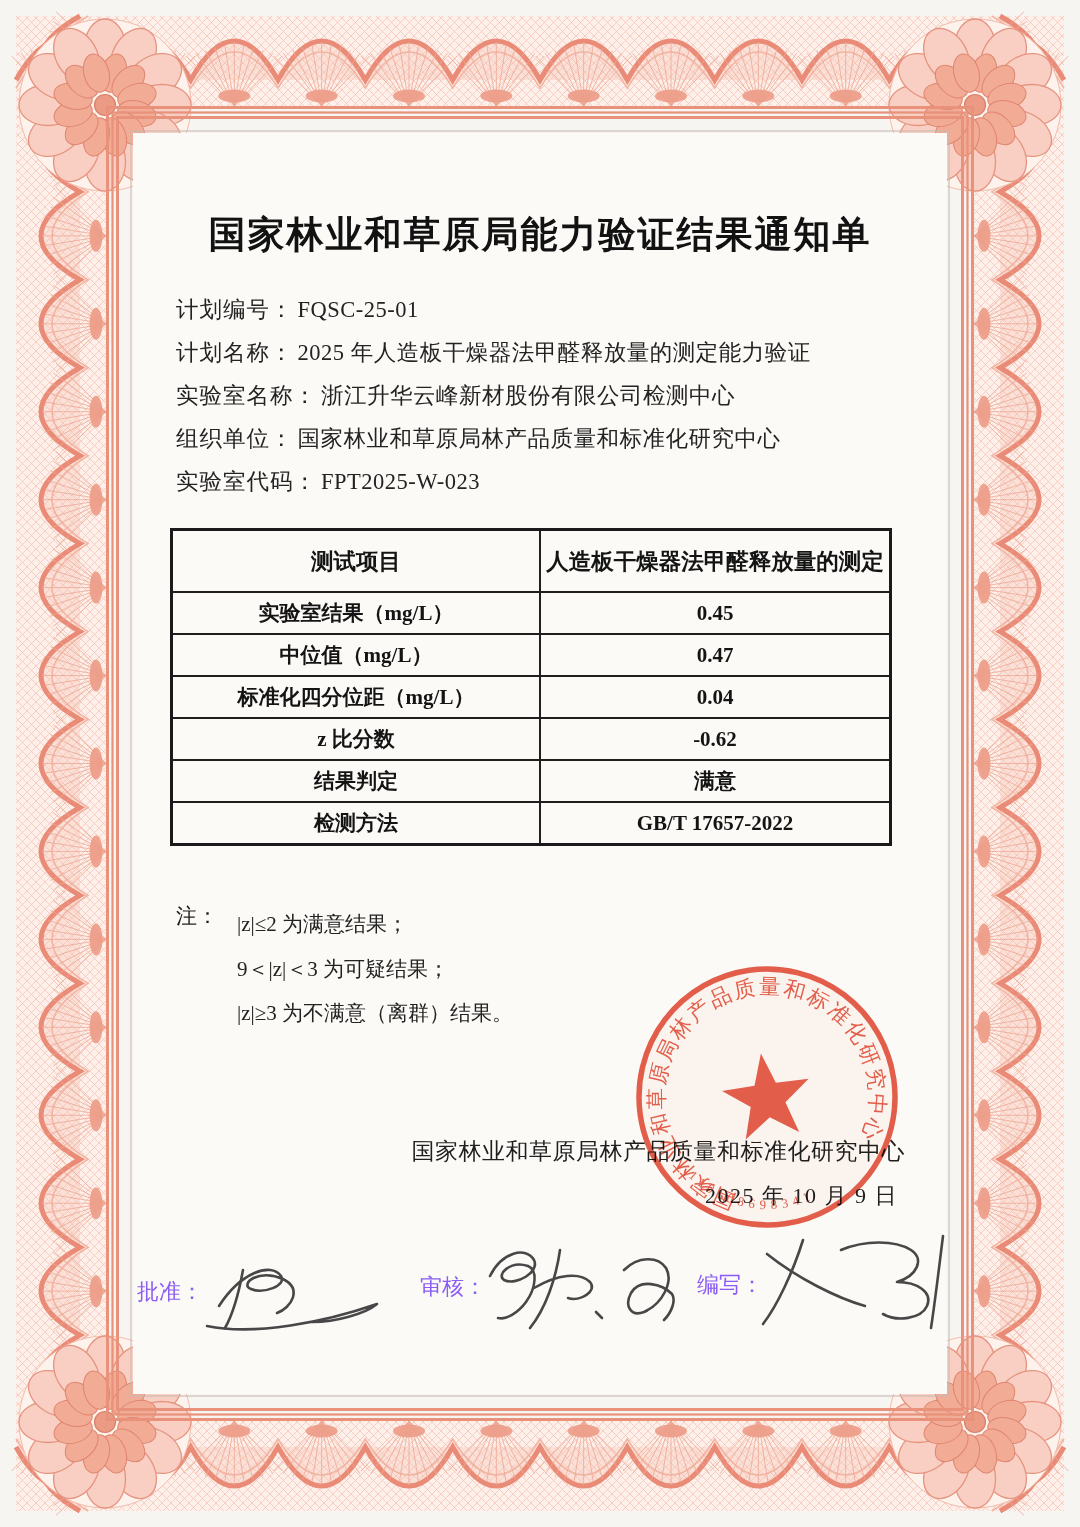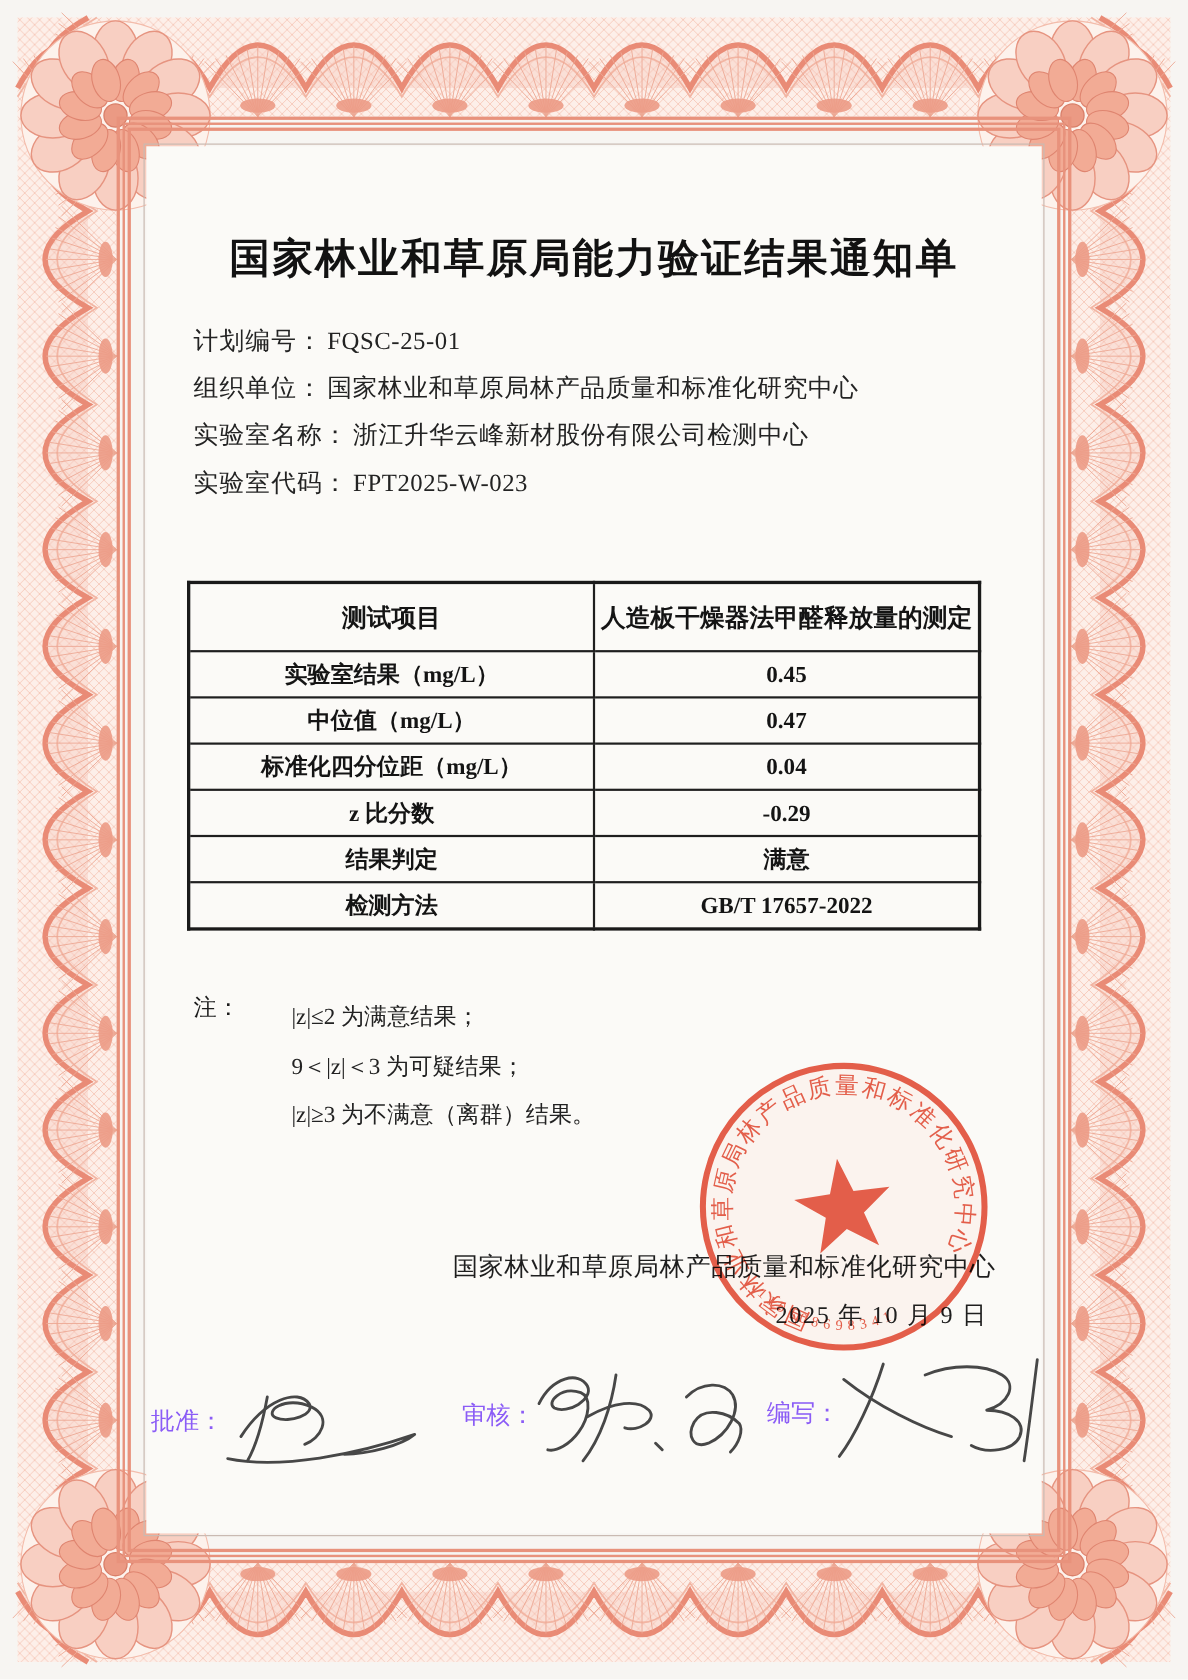--- a/index.html
+++ b/index.html
@@ -19,21 +19,21 @@
                 table-layout:fixed;background:transparent;}
   table.results th, table.results td{border:2px solid #1f1f1f;text-align:center;vertical-align:middle;
                 font-weight:700;color:#141414;padding:0;}
   table.results th{height:60px;font-size:22.5px;}
   table.results td{height:40px;font-size:21px;}
   table.results .c1{width:366px;}
   table.results .c2{width:348px;}
   table.results{border:3px solid #1a1a1a;}
 
   .note-label{position:absolute;left:176px;top:902px;font-size:21px;}
-  .note-items{position:absolute;left:237px;top:902px;font-size:21px;line-height:44.5px;color:#222;margin-left:28px;}
+  .note-items{position:absolute;left:237px;top:902px;font-size:21px;line-height:44.5px;color:#222;}
 
   .issuer-name{position:absolute;right:175px;top:1136px;font-size:23px;letter-spacing:0.5px;color:#1e1e1e;}
   .issue-date{position:absolute;right:182px;top:1181px;font-size:22px;letter-spacing:1.5px;color:#1e1e1e;margin-left:24px;}
 
   .seal{position:absolute;left:630px;top:960px;width:274px;height:274px;z-index:2;
         mix-blend-mode:multiply;opacity:0.92;transform:rotate(-8deg);}
   .seal text{font-family:"Liberation Serif",serif;}
 
   .sig-label{position:absolute;font-size:22px;color:#8b5cf6;z-index:2;}
   .sig{position:absolute;z-index:2;}
@@ -888,24 +888,27 @@
 
   <div class="content">
 
     <div class="title">国家林业和草原局能力验证结果通知单</div>
 
     <div class="info">
       <div class="info-line">
         <span class="lbl">计划编号：</span><span class="val">FQSC-25-01</span>
       </div>
       <div class="info-line">
-        <span class="lbl">组织单位：</span><span class="val">国家林业和草原局林产品质量和标准化研究中心</span>
+        <span class="lbl">计划名称：</span><span class="val">2025 年人造板干燥器法甲醛释放量的测定能力验证</span>
       </div>
       <div class="info-line">
         <span class="lbl">实验室名称：</span><span class="val">浙江升华云峰新材股份有限公司检测中心</span>
+      </div>
+      <div class="info-line">
+        <span class="lbl">组织单位：</span><span class="val">国家林业和草原局林产品质量和标准化研究中心</span>
       </div>
       <div class="info-line">
         <span class="lbl">实验室代码：</span><span class="val">FPT2025-W-023</span>
       </div>
     </div>
 
     <table class="results">
       <thead>
         <tr>
           <th class="c1">测试项目</th>
@@ -920,21 +923,21 @@
         <tr>
           <td>中位值（mg/L）</td>
           <td>0.47</td>
         </tr>
         <tr>
           <td>标准化四分位距（mg/L）</td>
           <td>0.04</td>
         </tr>
         <tr>
           <td>z 比分数</td>
-          <td>-0.29</td>
+          <td>-0.62</td>
         </tr>
         <tr>
           <td>结果判定</td>
           <td>满意</td>
         </tr>
         <tr>
           <td>检测方法</td>
           <td>GB/T 17657-2022</td>
         </tr>
       </tbody>

